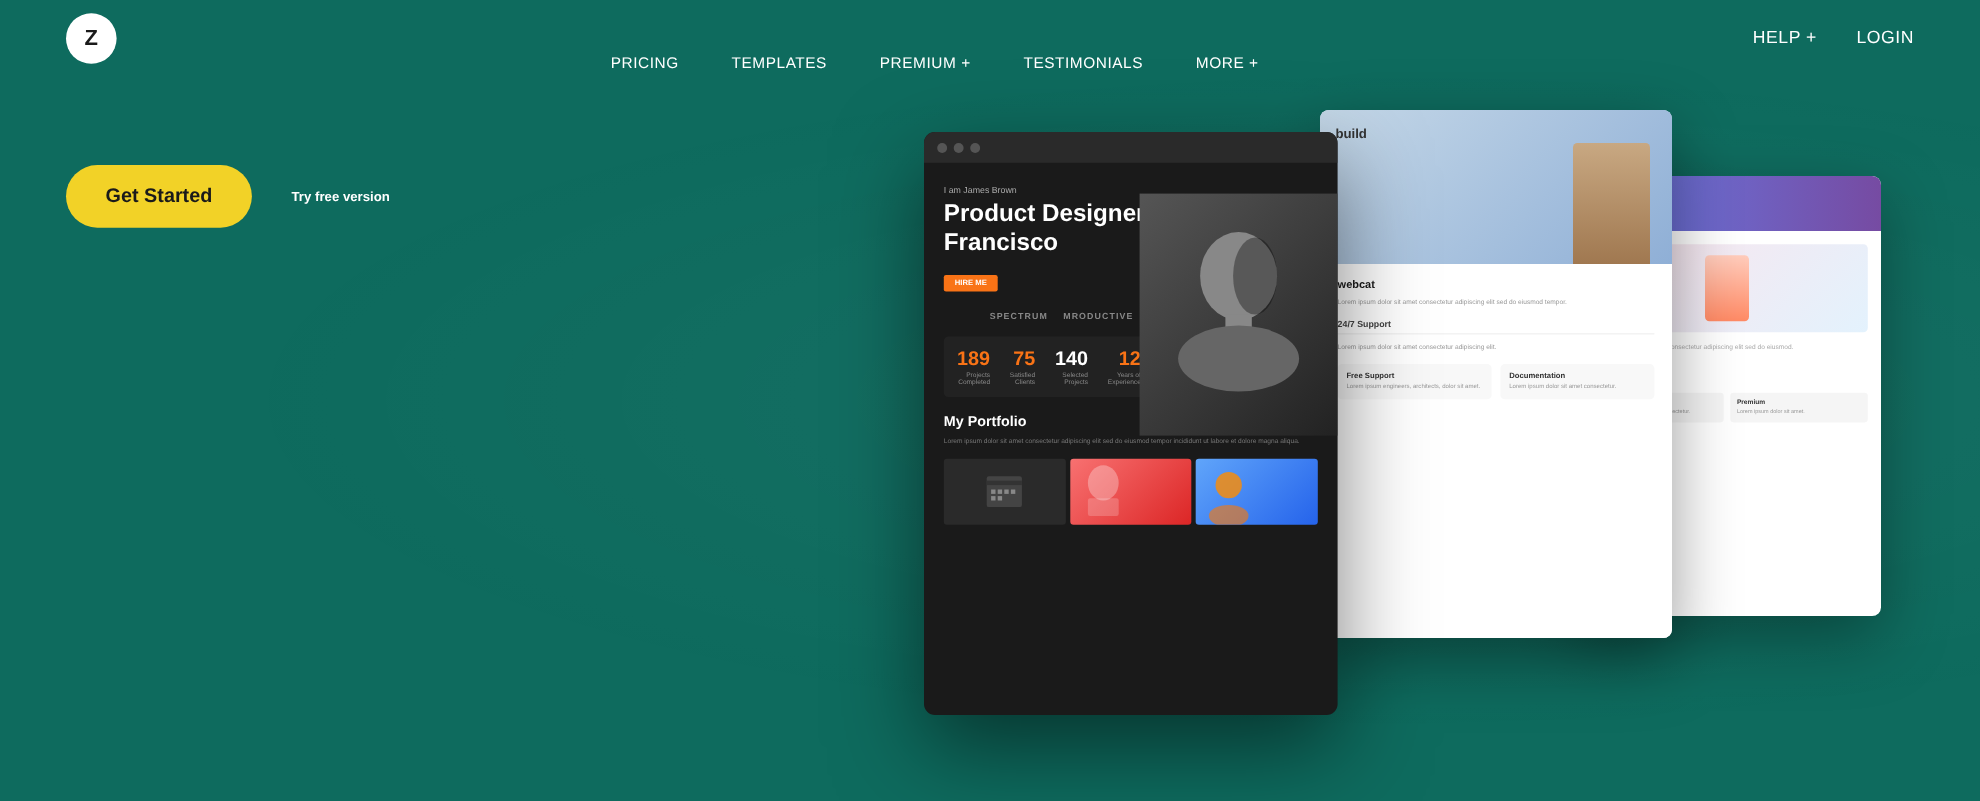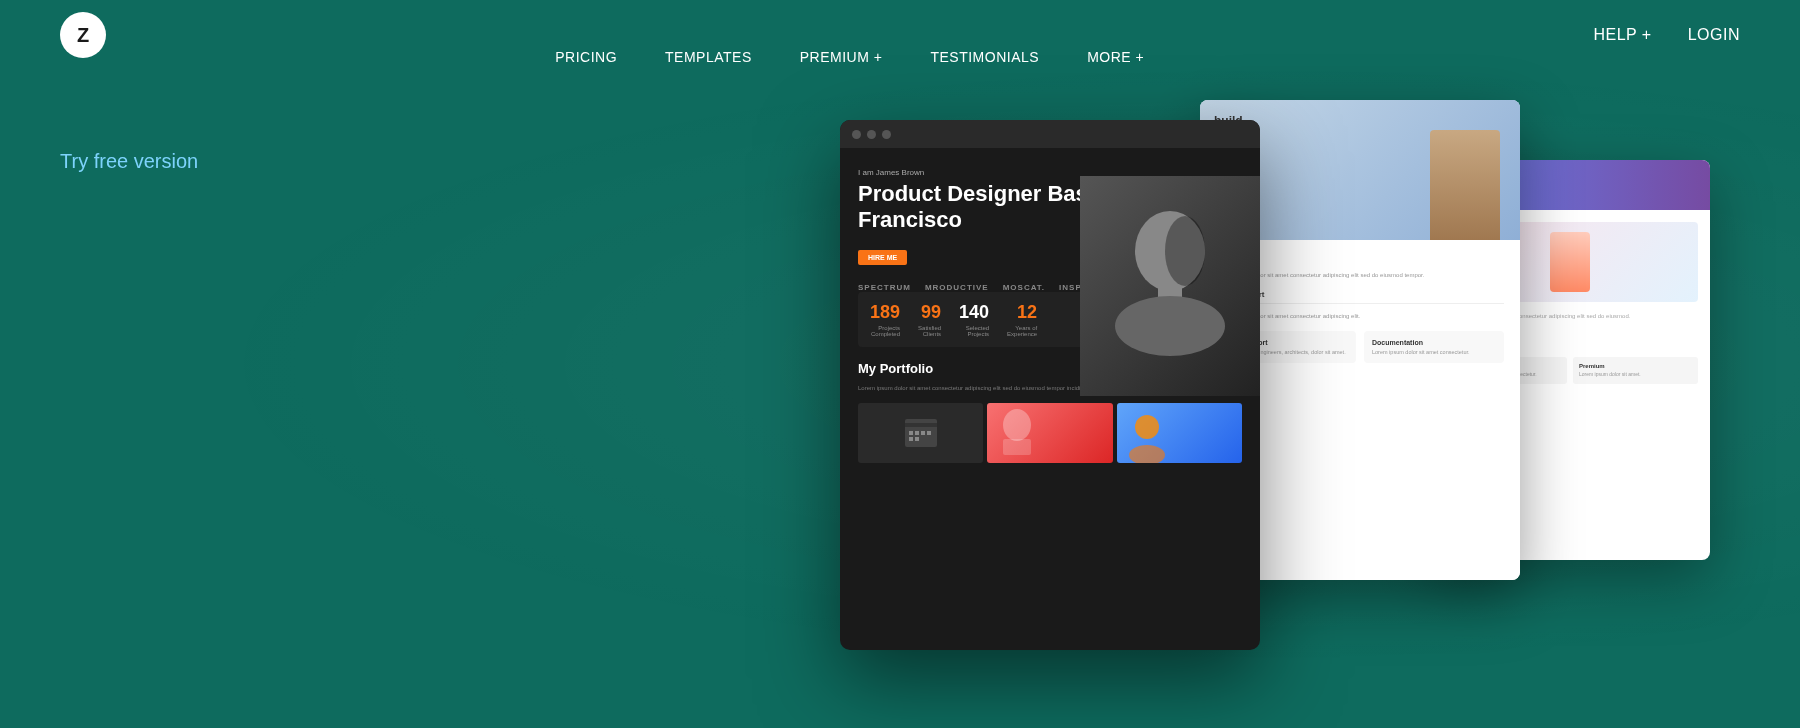--- a/index.html
+++ b/index.html
@@ -96,44 +96,44 @@
       color: #1a1a1a;
       font-size: 18px;
       font-weight: 700;
       padding: 18px 36px;
       border-radius: 50px;
       border: none;
       cursor: pointer;
       white-space: nowrap;
     }
     .btn-try-free {
-      color: #7dd3fc;
-      font-size: 20px;
-      font-weight: 400;
+      color: #ffffff;
+      font-size: 12px;
+      font-weight: 700;
       background: none;
       border: none;
       cursor: pointer;
       white-space: nowrap;
     }
 
     
     .hero-right {
       flex: 1;
       position: relative;
       height: 580px;
       margin-top: -10px;
       margin-left: 80px;
     }
 
     
     .browser-main {
       position: absolute;
       left: 0;
       top: 20px;
-      width: 420px;
+      width: 376px;
       height: 530px;
       background: #1a1a1a;
       border-radius: 10px;
       overflow: hidden;
       box-shadow: 0 30px 80px rgba(0,0,0,0.5);
       z-index: 5;
     }
     .browser-titlebar {
       background: #2a2a2a;
       height: 28px;
@@ -187,21 +187,23 @@
       background: linear-gradient(135deg, #555 0%, #222 100%);
       display: flex;
       align-items: center;
       justify-content: center;
       overflow: hidden;
     }
     
     .portfolio-logos {
       display: flex;
       gap: 14px;
-      align-items: center;
+      margin-bottom: 14px;
+      align-items: center;
+      justify-content: center;
     }
     .logo-text-sm {
       color: #888;
       font-size: 8px;
       font-weight: 600;
       letter-spacing: 1px;
       text-transform: uppercase;
     }
     .stats-row {
       display: flex;
@@ -440,20 +442,21 @@
   <div class="nav-right">
     <span class="nav-item">HELP +</span>
     <span class="nav-item">LOGIN</span>
   </div>
 </header>
 
 <main class="main">
 
   <div class="hero-left">
     <div class="hero-buttons">
+      <button class="btn-get-started">Get Started</button>
       <button class="btn-try-free">Try free version</button>
     </div>
   </div>
 
   <div class="hero-right">
 
     <div class="browser-main">
       <div class="browser-titlebar">
         <div class="browser-dot"></div>
         <div class="browser-dot"></div>
@@ -486,21 +489,21 @@
             <span class="logo-text-sm">Inspector</span>
           </div>
 
           
           <div class="stats-row">
             <div class="stat-item">
               <div class="stat-number">189</div>
               <div class="stat-label">Projects<br>Completed</div>
             </div>
             <div class="stat-item">
-              <div class="stat-number">99</div>
+              <div class="stat-number">75</div>
               <div class="stat-label">Satisfied<br>Clients</div>
             </div>
             <div class="stat-item">
               <div class="stat-number white">140</div>
               <div class="stat-label">Selected<br>Projects</div>
             </div>
             <div class="stat-item">
               <div class="stat-number">12</div>
               <div class="stat-label">Years of<br>Experience</div>
             </div>

